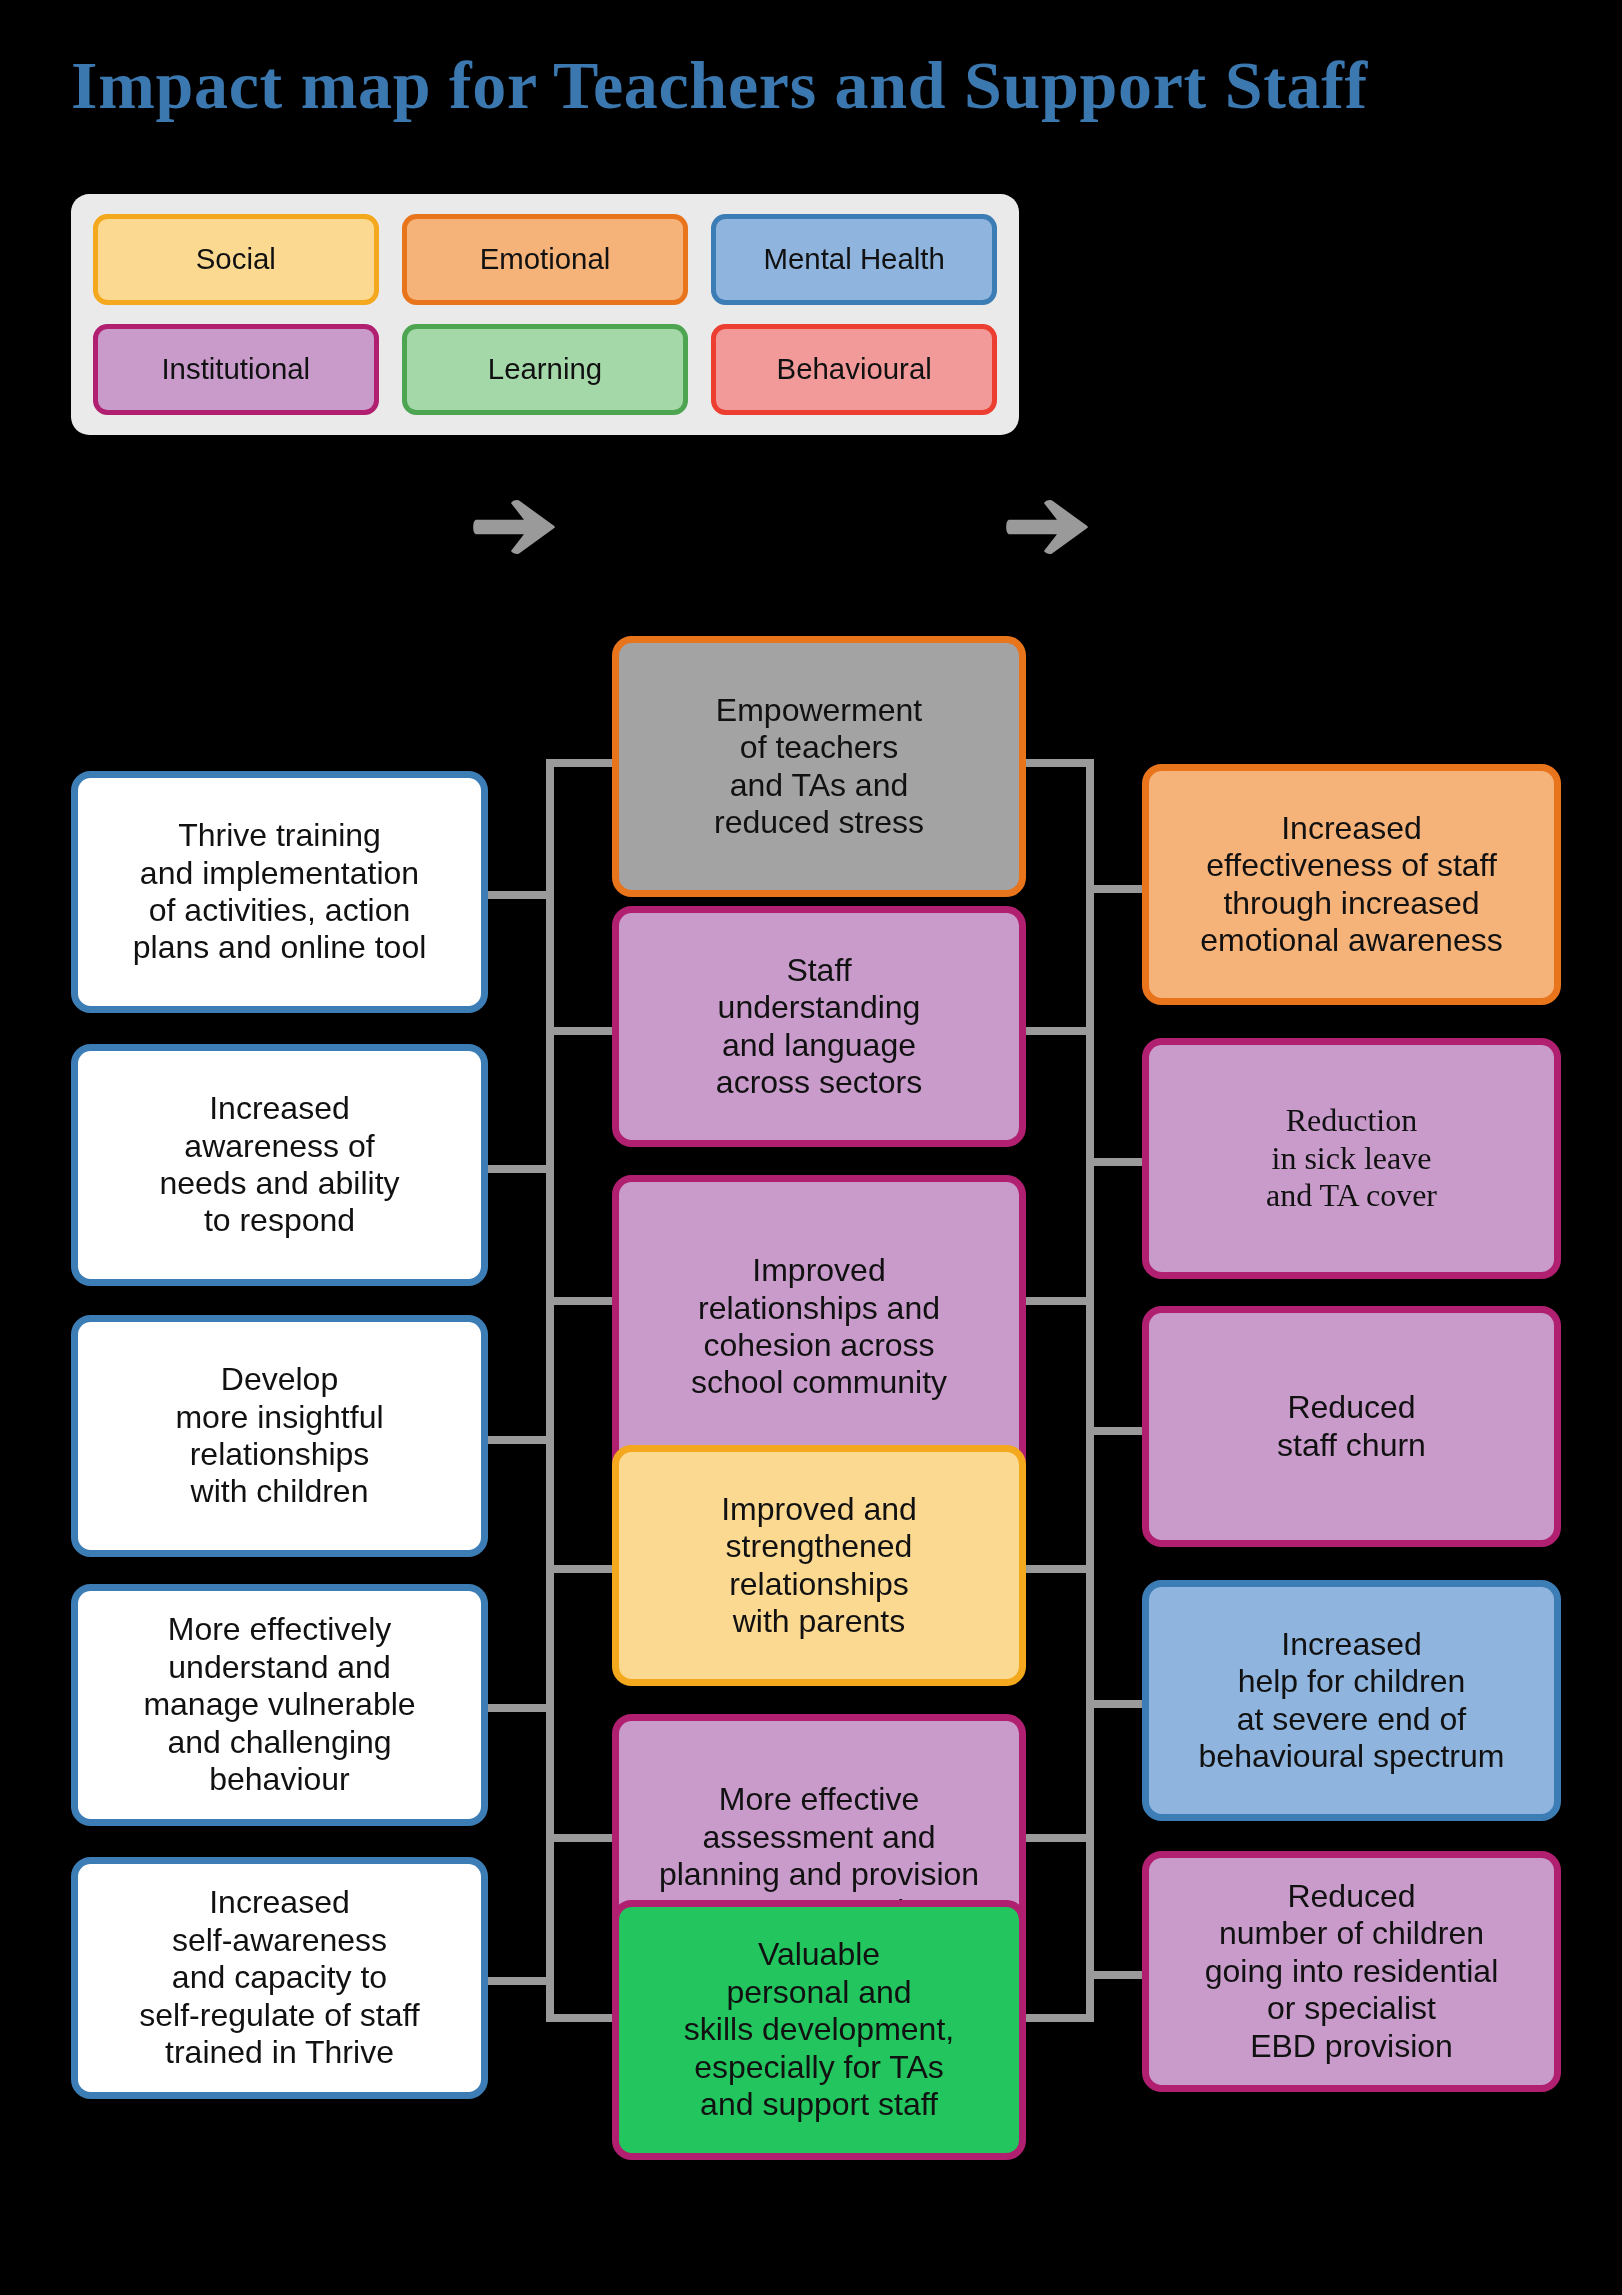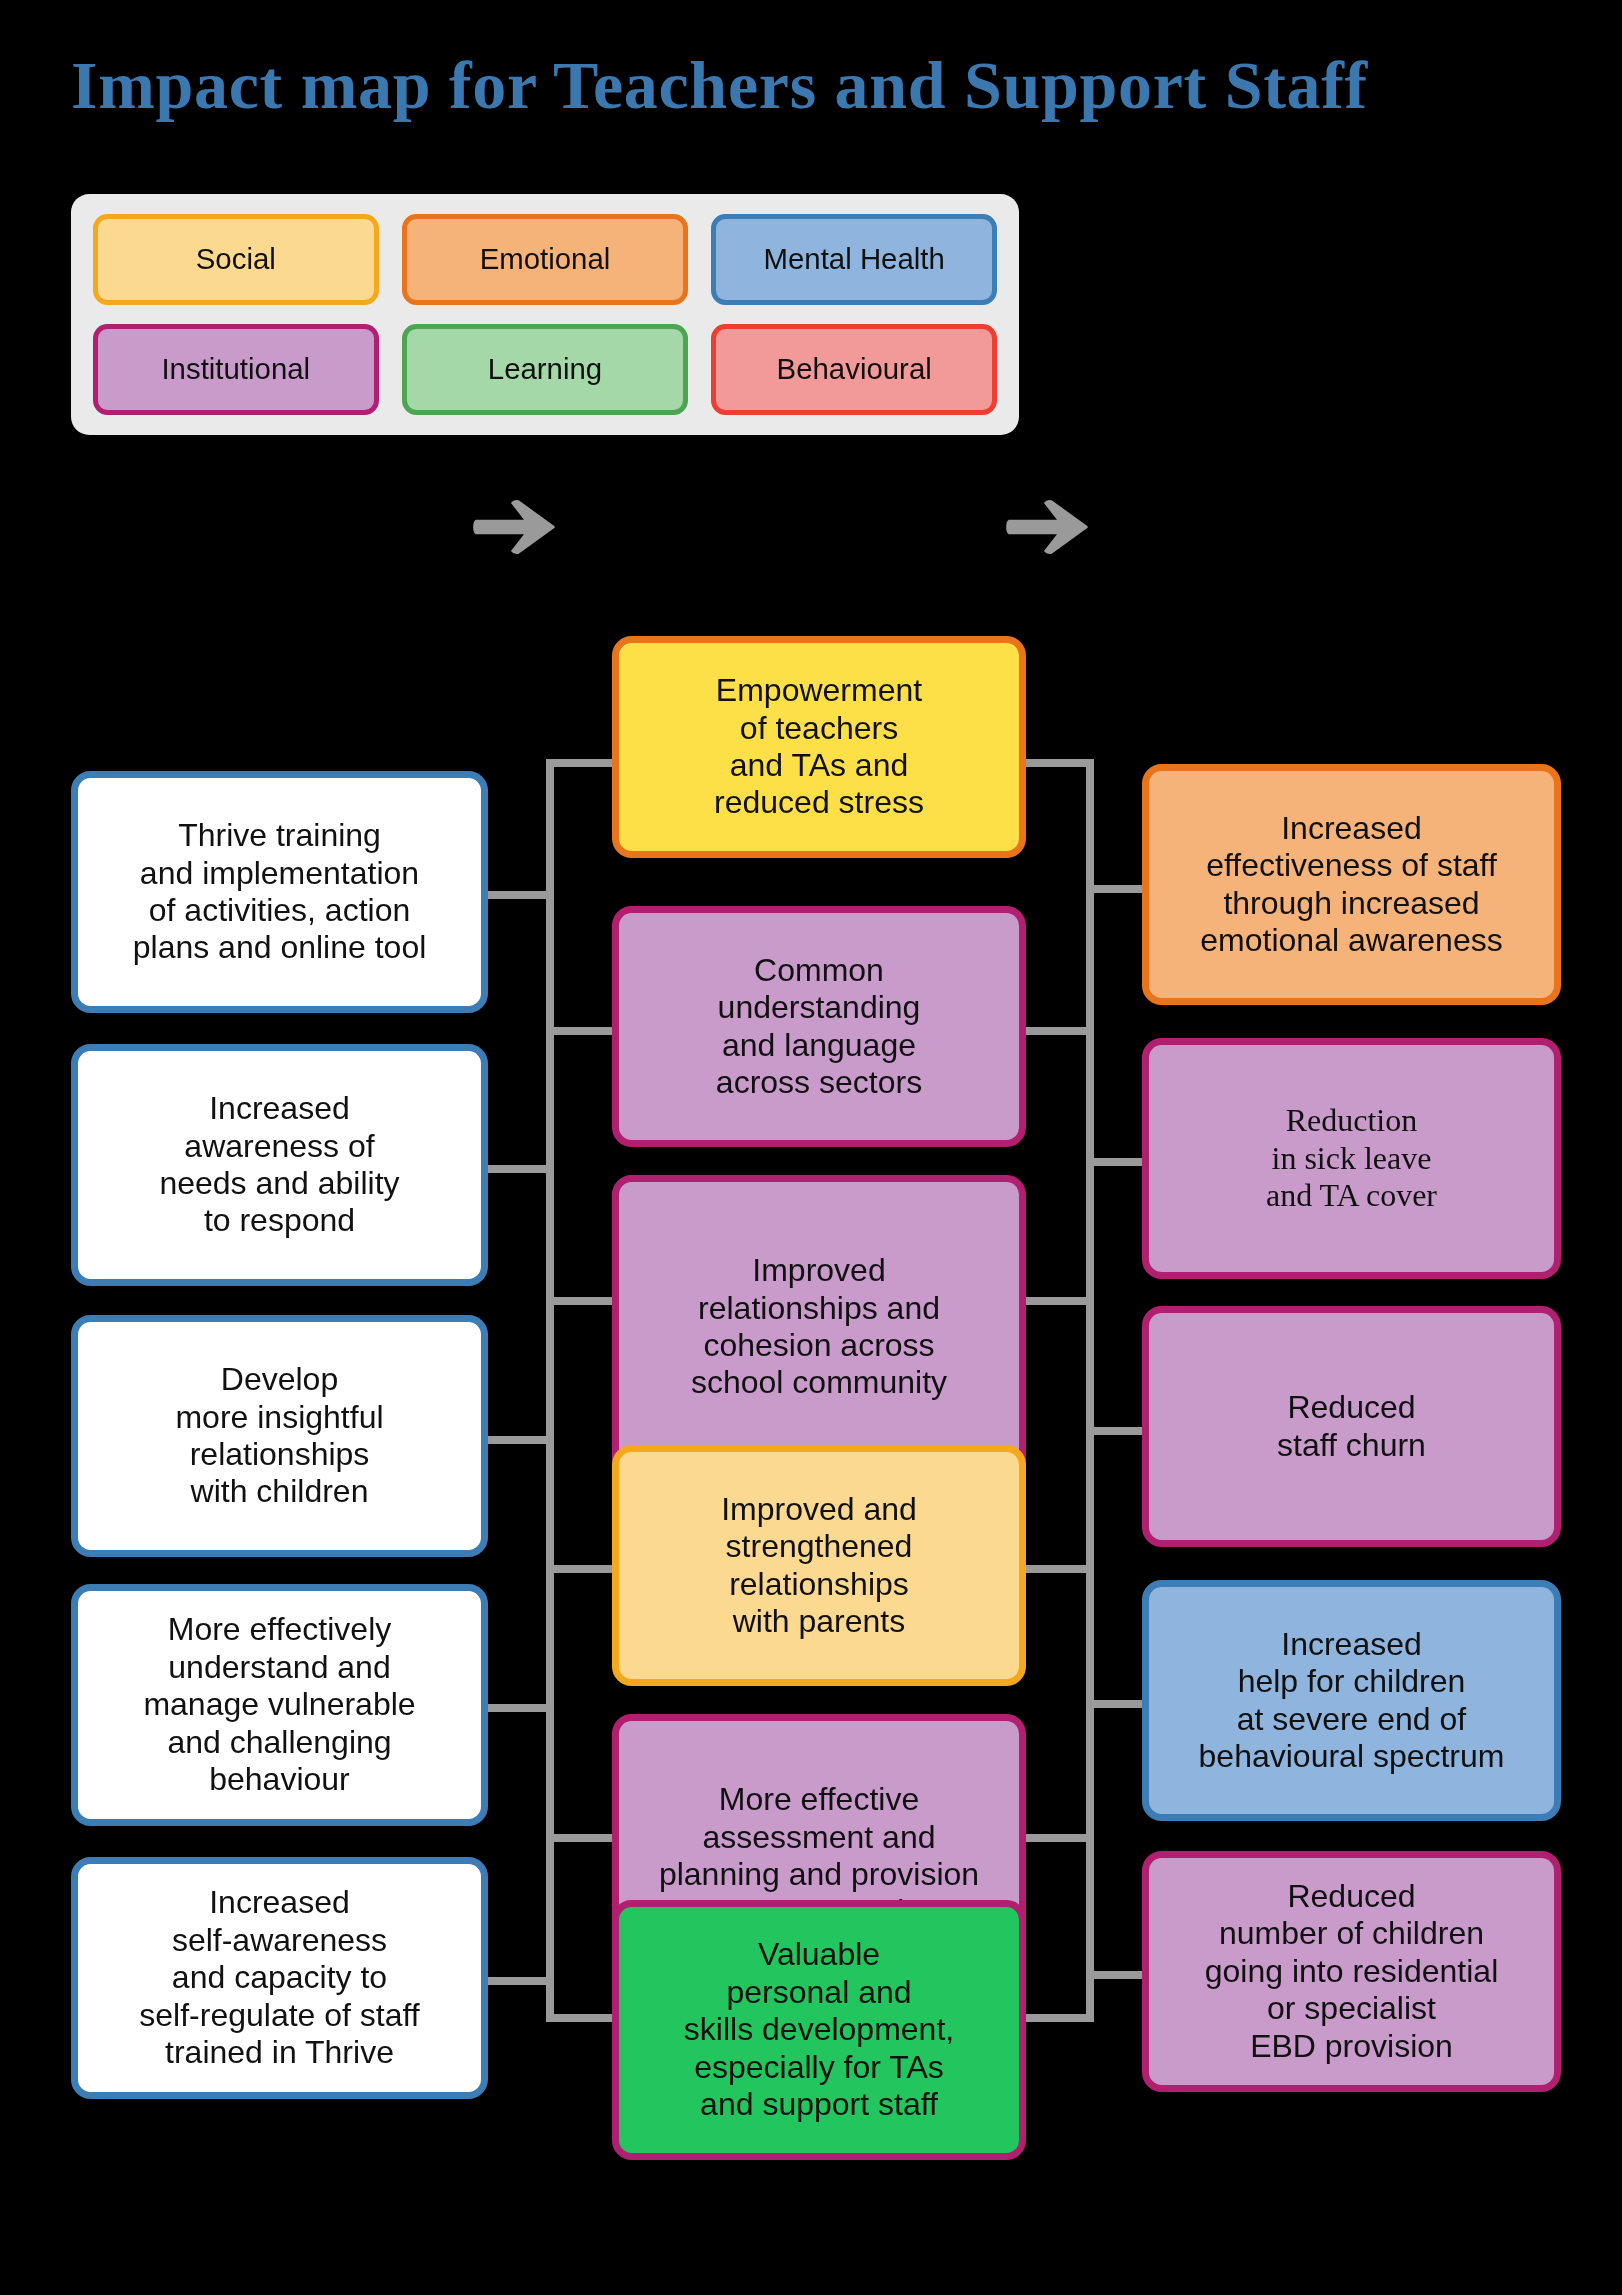--- a/index.html
+++ b/index.html
@@ -173,25 +173,25 @@
 understand and
 manage vulnerable
 and challenging
 behaviour</div>
   <div class="node col-left" style="top:1857px; height:242px; background:#ffffff; border-color:#3d7db5;">Increased
 self-awareness
 and capacity to
 self-regulate of staff
 trained in Thrive</div>
 
-  <div class="node col-mid" style="top:636px; height:222px; background:#fde047; border-color:#e8741b;">Empowerment
+  <div class="node col-mid" style="top:636px; height:261px; background:#a3a3a3; border-color:#e8741b;">Empowerment
 of teachers
 and TAs and
 reduced stress</div>
-  <div class="node col-mid" style="top:906px; height:241px; background:#c89bcb; border-color:#b01f70;">Common
+  <div class="node col-mid" style="top:906px; height:241px; background:#c89bcb; border-color:#b01f70;">Staff
 understanding
 and language
 across sectors</div>
   <div class="node col-mid" style="top:1175px; height:304px; background:#c89bcb; border-color:#b01f70;">Improved
 relationships and
 cohesion across
 school community</div>
   <div class="node col-mid" style="top:1445px; height:241px; background:#fcd990; border-color:#f4a81d;">Improved and
 strengthened
 relationships

